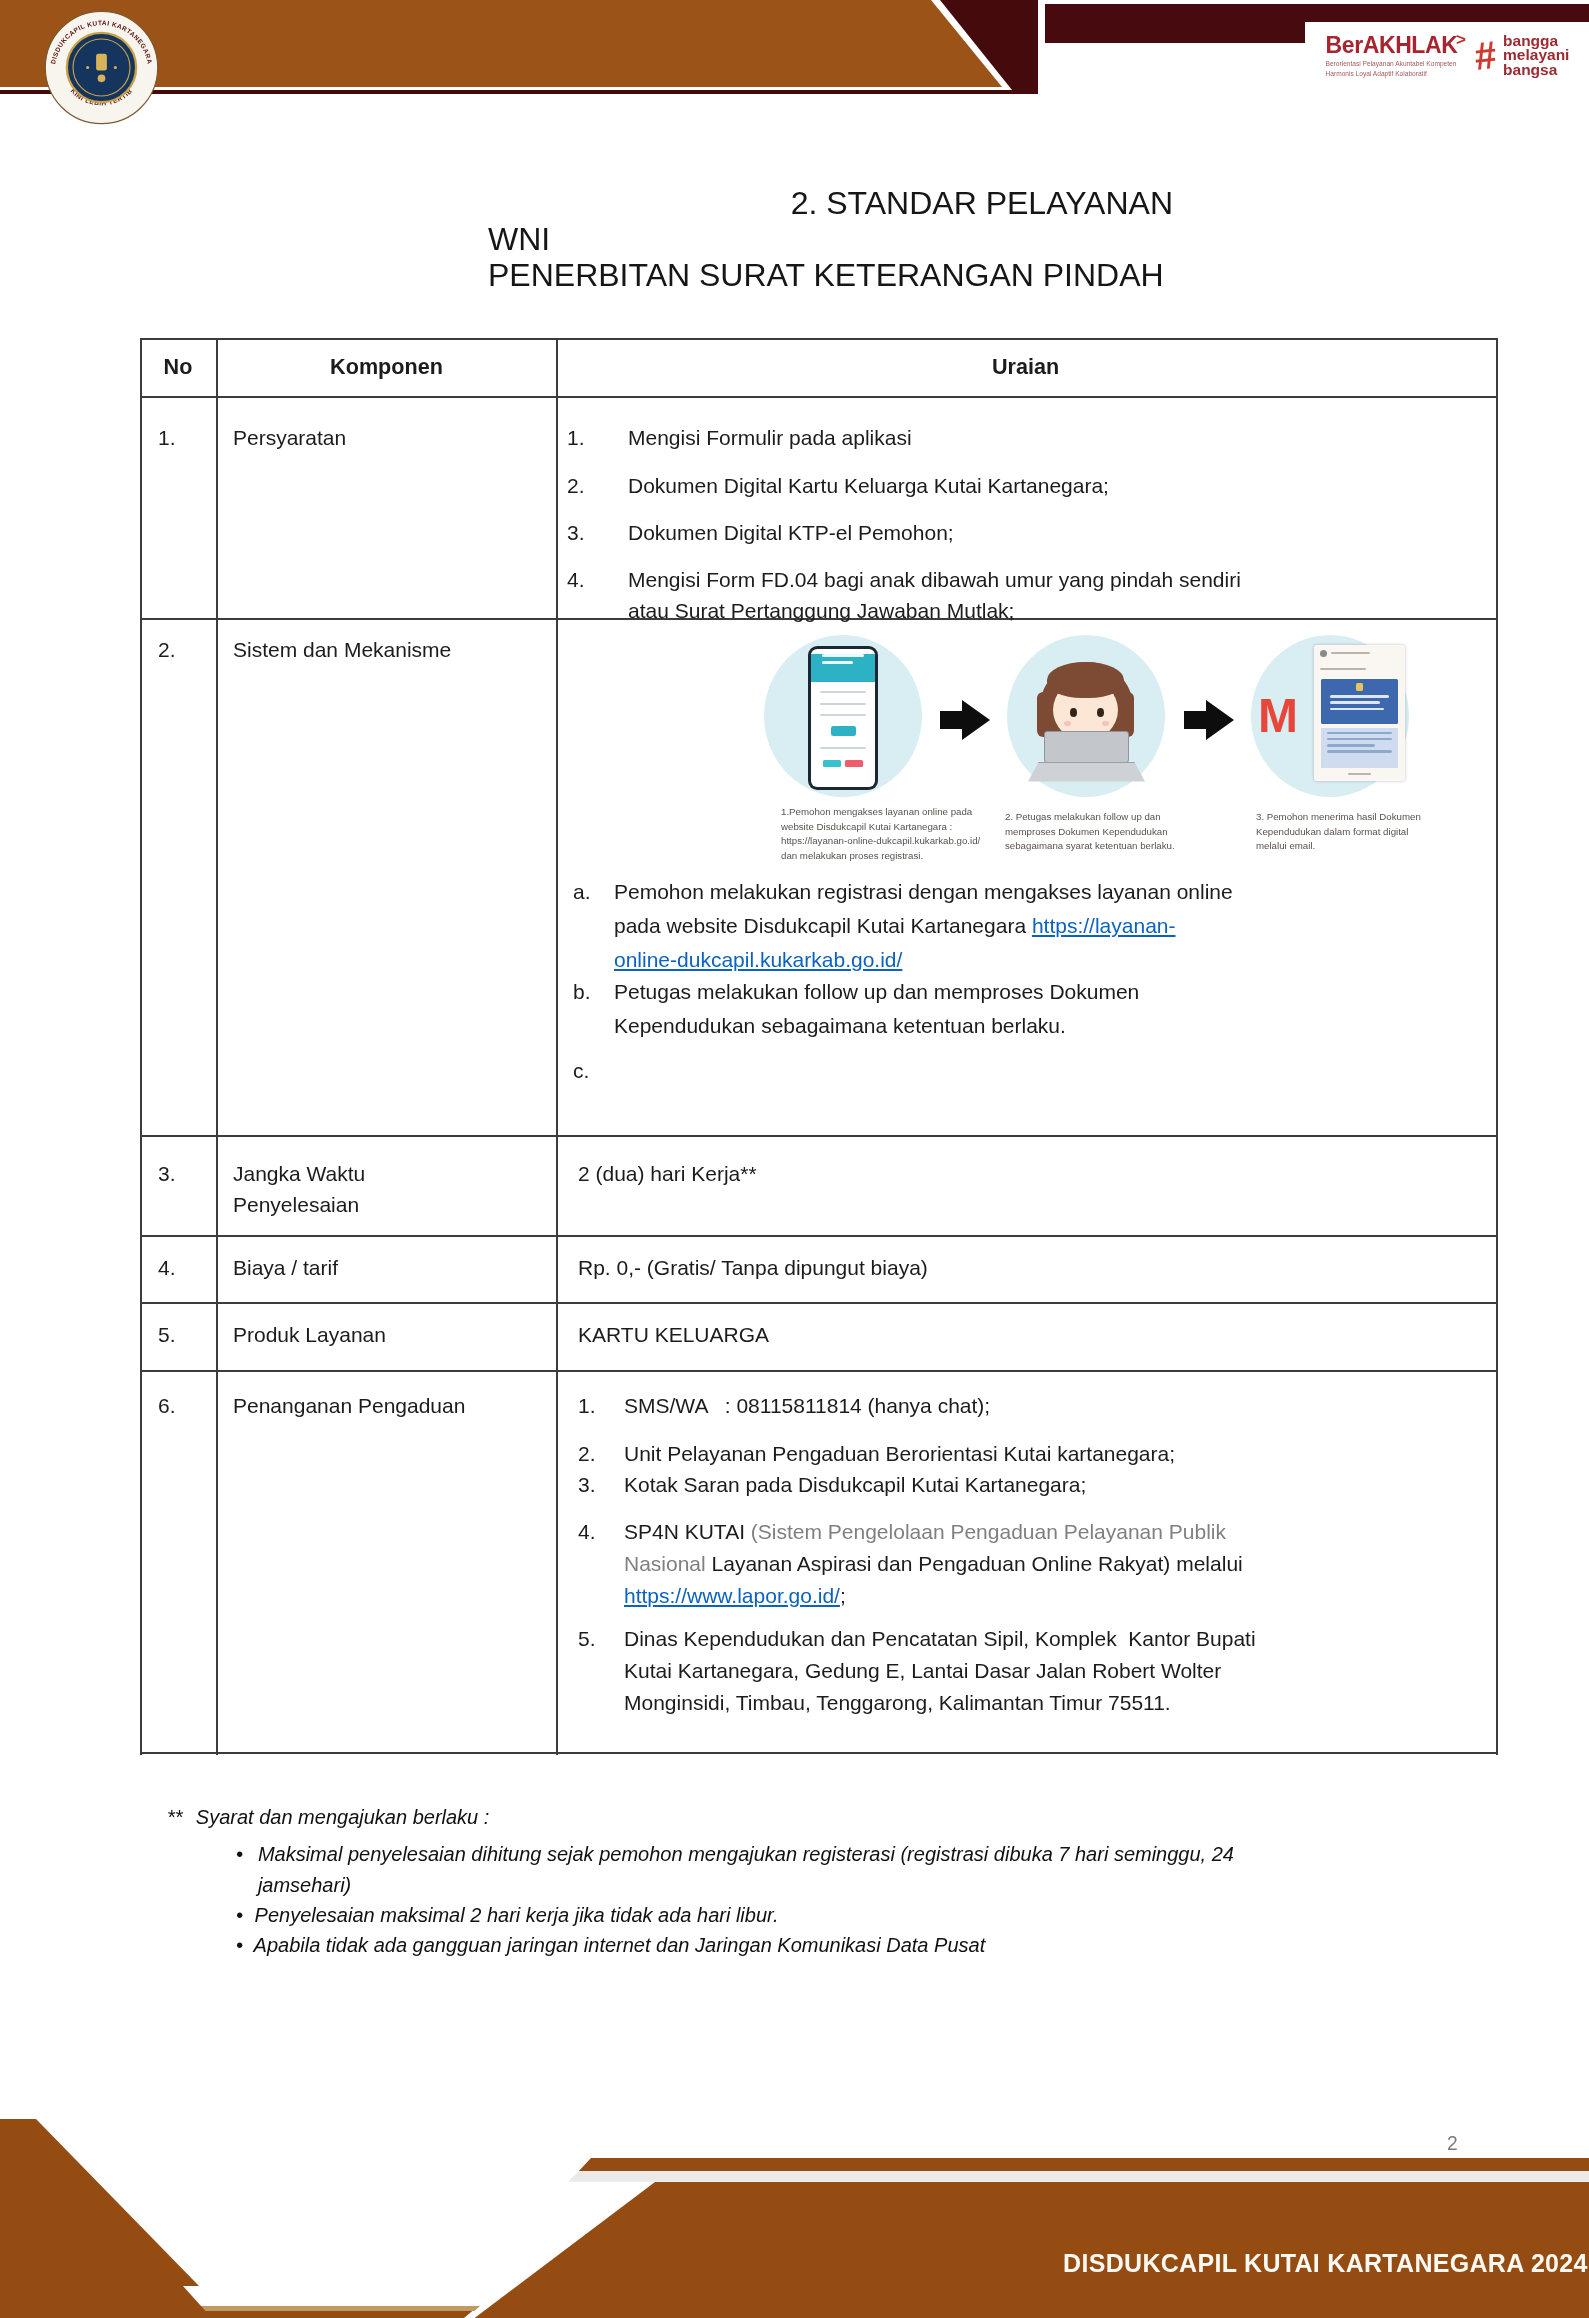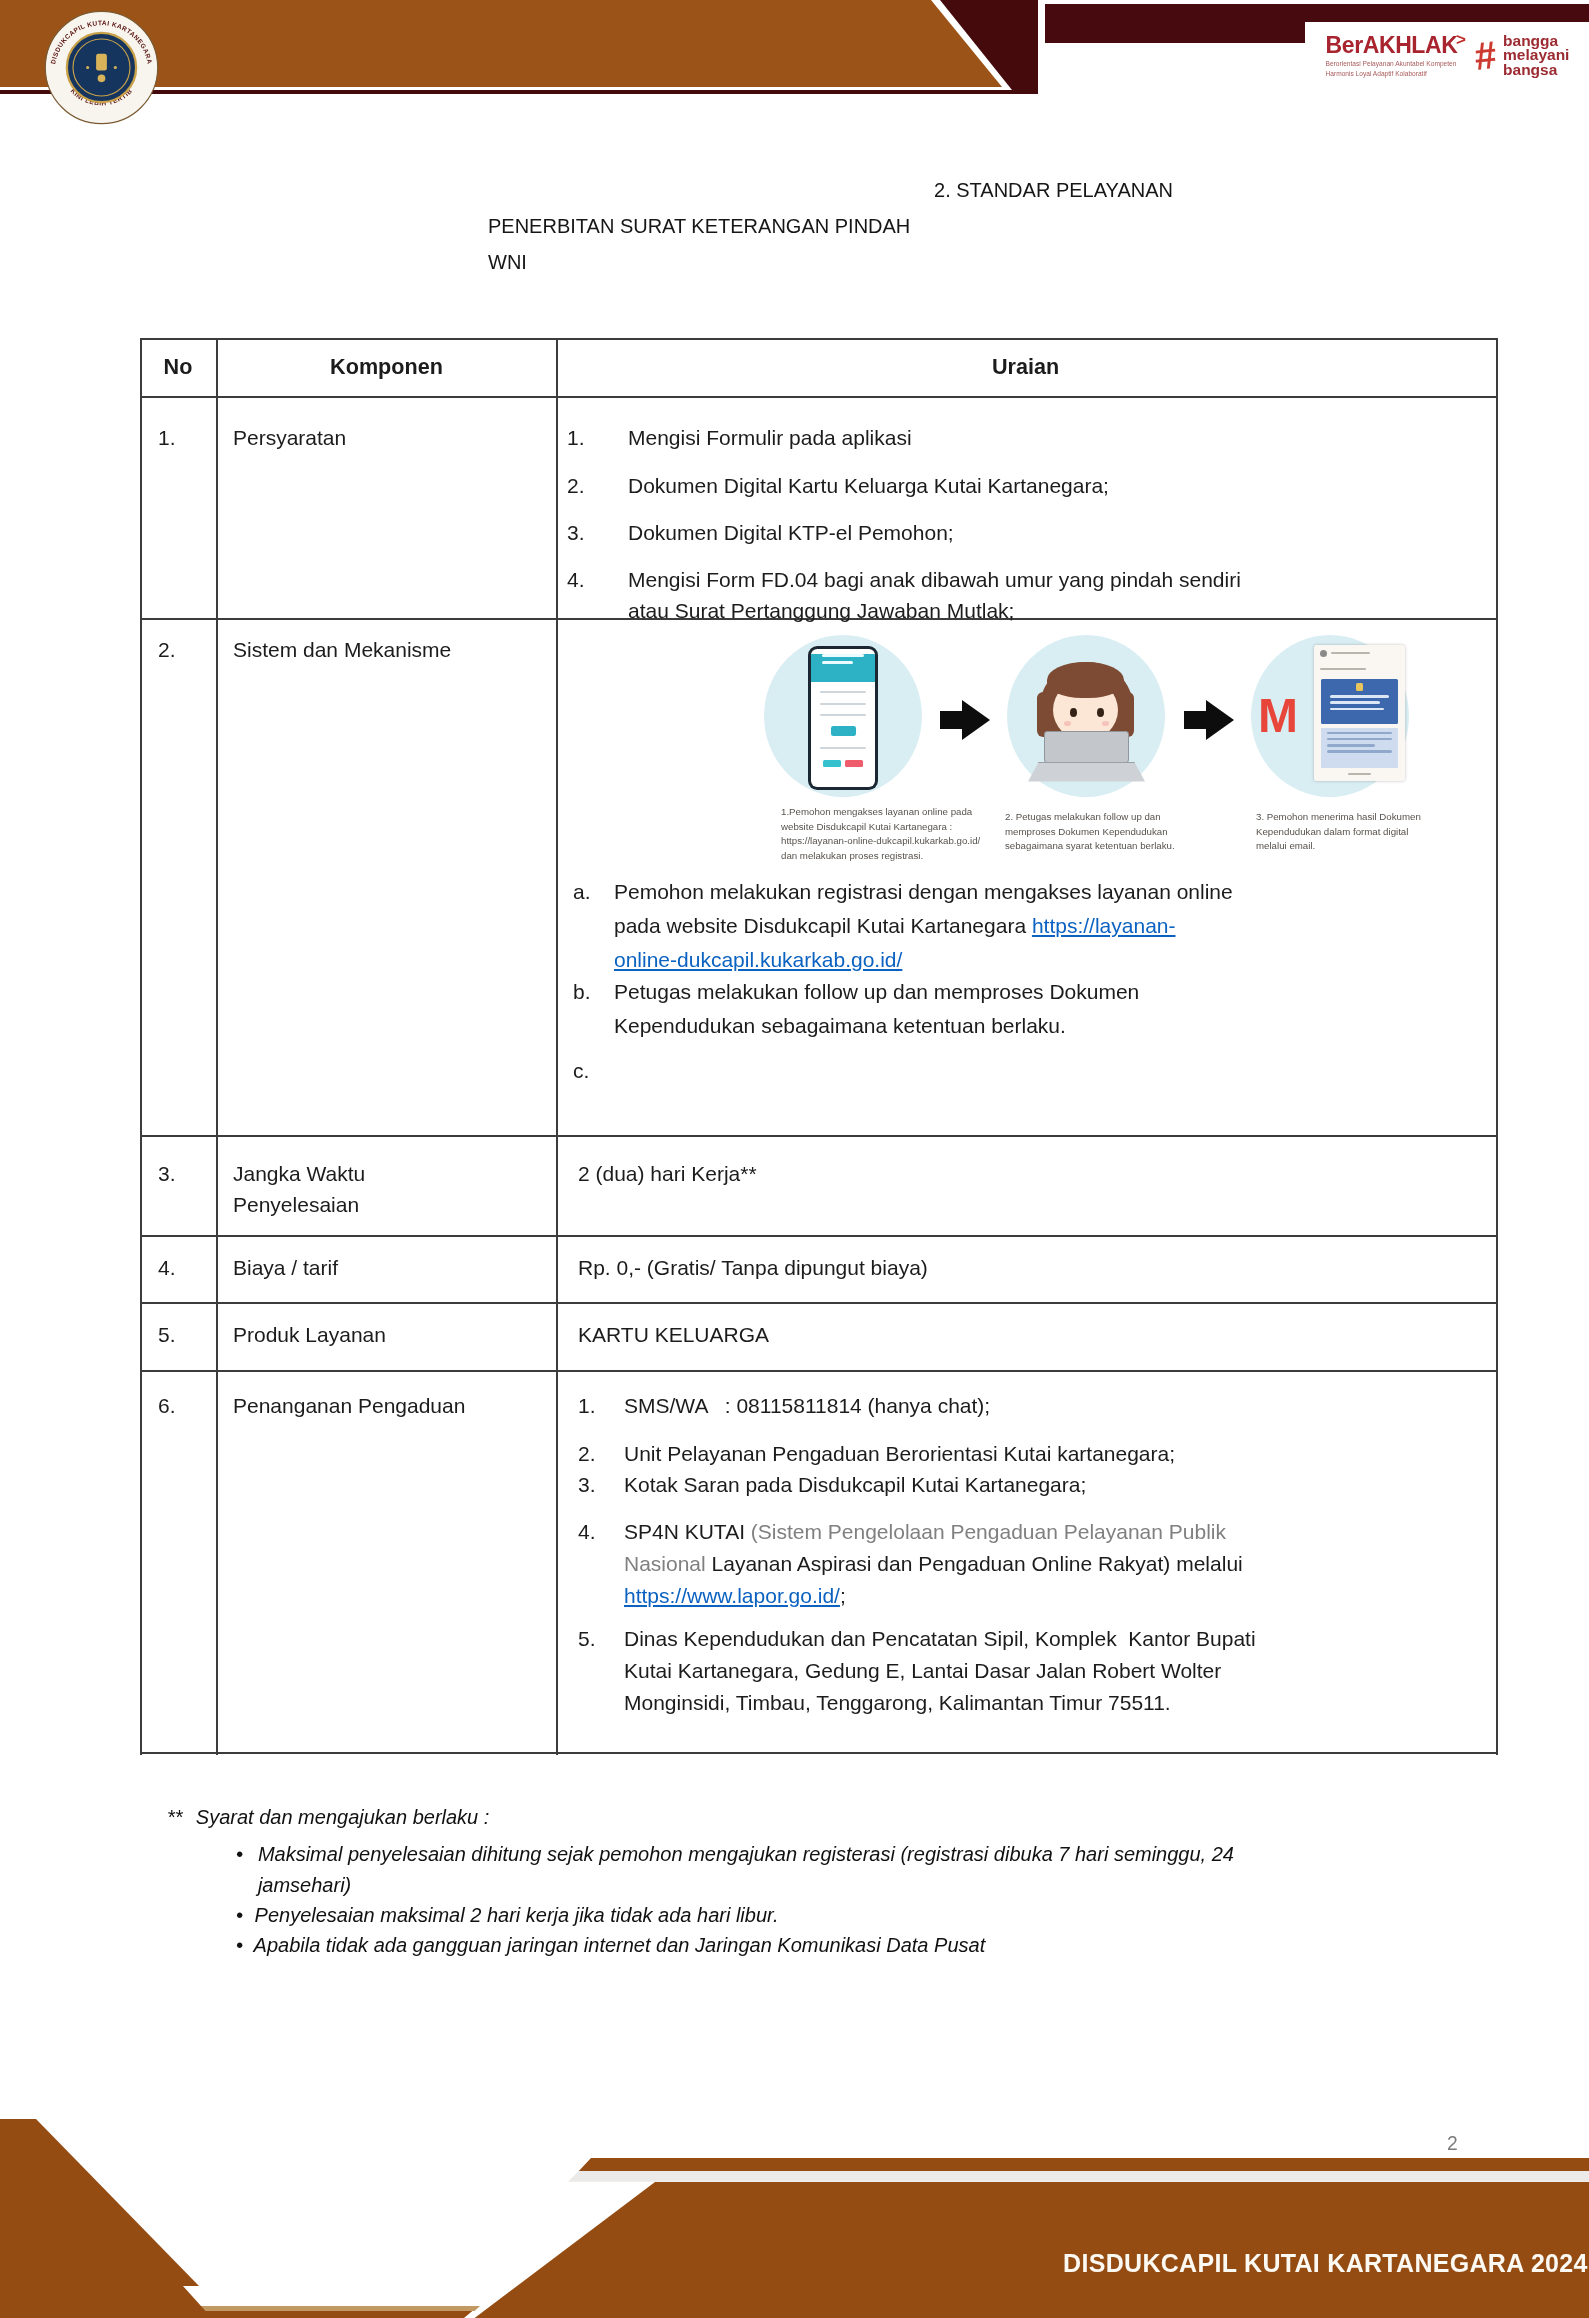--- a/index.html
+++ b/index.html
@@ -15,21 +15,21 @@
              clip-path:polygon(0 0,931px 0,1002px 87px,0 87px);}
   .hdr-band{left:1045px;top:3.9px;width:545px;height:39px;background:#470a0e;}
   .brand-box{left:1305px;top:21.6px;width:285px;height:68px;background:#ffffff;
              display:flex;align-items:center;justify-content:center;gap:7px;}
   .brand-name{font-size:23px;font-weight:800;color:#a8242f;letter-spacing:-0.4px;line-height:23px;}
   .brand-chev{font-size:17px;font-weight:800;color:#c02c2c;position:relative;top:-7.7px;left:-1.5px;}
   .brand-tag{font-size:6.6px;line-height:7.7px;color:#a85a5a;margin-top:2.3px;}
   .brand-hash{font-size:39px;font-weight:900;font-style:italic;color:#cd3a30;line-height:31px;transform:rotate(-6deg);}
   .brand-words div{font-size:15.5px;font-weight:800;color:#9c2a31;line-height:14.7px;}
   
-  .title{left:488px;top:172px;width:685px;font-size:20px;line-height:36px;color:#161616;white-space:nowrap;}
+  .title{left:488px;top:185px;width:685px;font-size:32px;line-height:36px;color:#161616;white-space:nowrap;}
   .title .l1{text-align:right;}
   
   .hline{background:#3c3c3c;height:2.3px;}
   .vline{background:#3c3c3c;width:2.3px;}
   .th{font-size:21.6px;font-weight:bold;text-align:center;}
   .bt{font-size:21px;line-height:31px;}
   .item{padding-left:61px;}
   .item .num{position:absolute;left:0;top:0;}
   .item6{padding-left:46px;}
   .item6 .num{position:absolute;left:0;top:0;}
@@ -129,22 +129,22 @@
     <div class="brand-hash">#</div>
     <div class="brand-words">
       <div>bangga</div>
       <div>melayani</div>
       <div>bangsa</div>
     </div>
   </div>
 
   <div class="abs title">
     <div class="l1">2. STANDAR PELAYANAN</div>
+    <div>WNI</div>
     <div>PENERBITAN SURAT KETERANGAN PINDAH</div>
-    <div>WNI</div>
   </div>
 
   <div class="abs hline" style="left:140px;top:338px;width:1358px"></div>
   <div class="abs hline" style="left:140px;top:396px;width:1358px"></div>
   <div class="abs hline" style="left:140px;top:618px;width:1358px"></div>
   <div class="abs hline" style="left:140px;top:1135px;width:1358px"></div>
   <div class="abs hline" style="left:140px;top:1235px;width:1358px"></div>
   <div class="abs hline" style="left:140px;top:1302px;width:1358px"></div>
   <div class="abs hline" style="left:140px;top:1370px;width:1358px"></div>
   <div class="abs hline" style="left:140px;top:1752px;width:1358px"></div>

